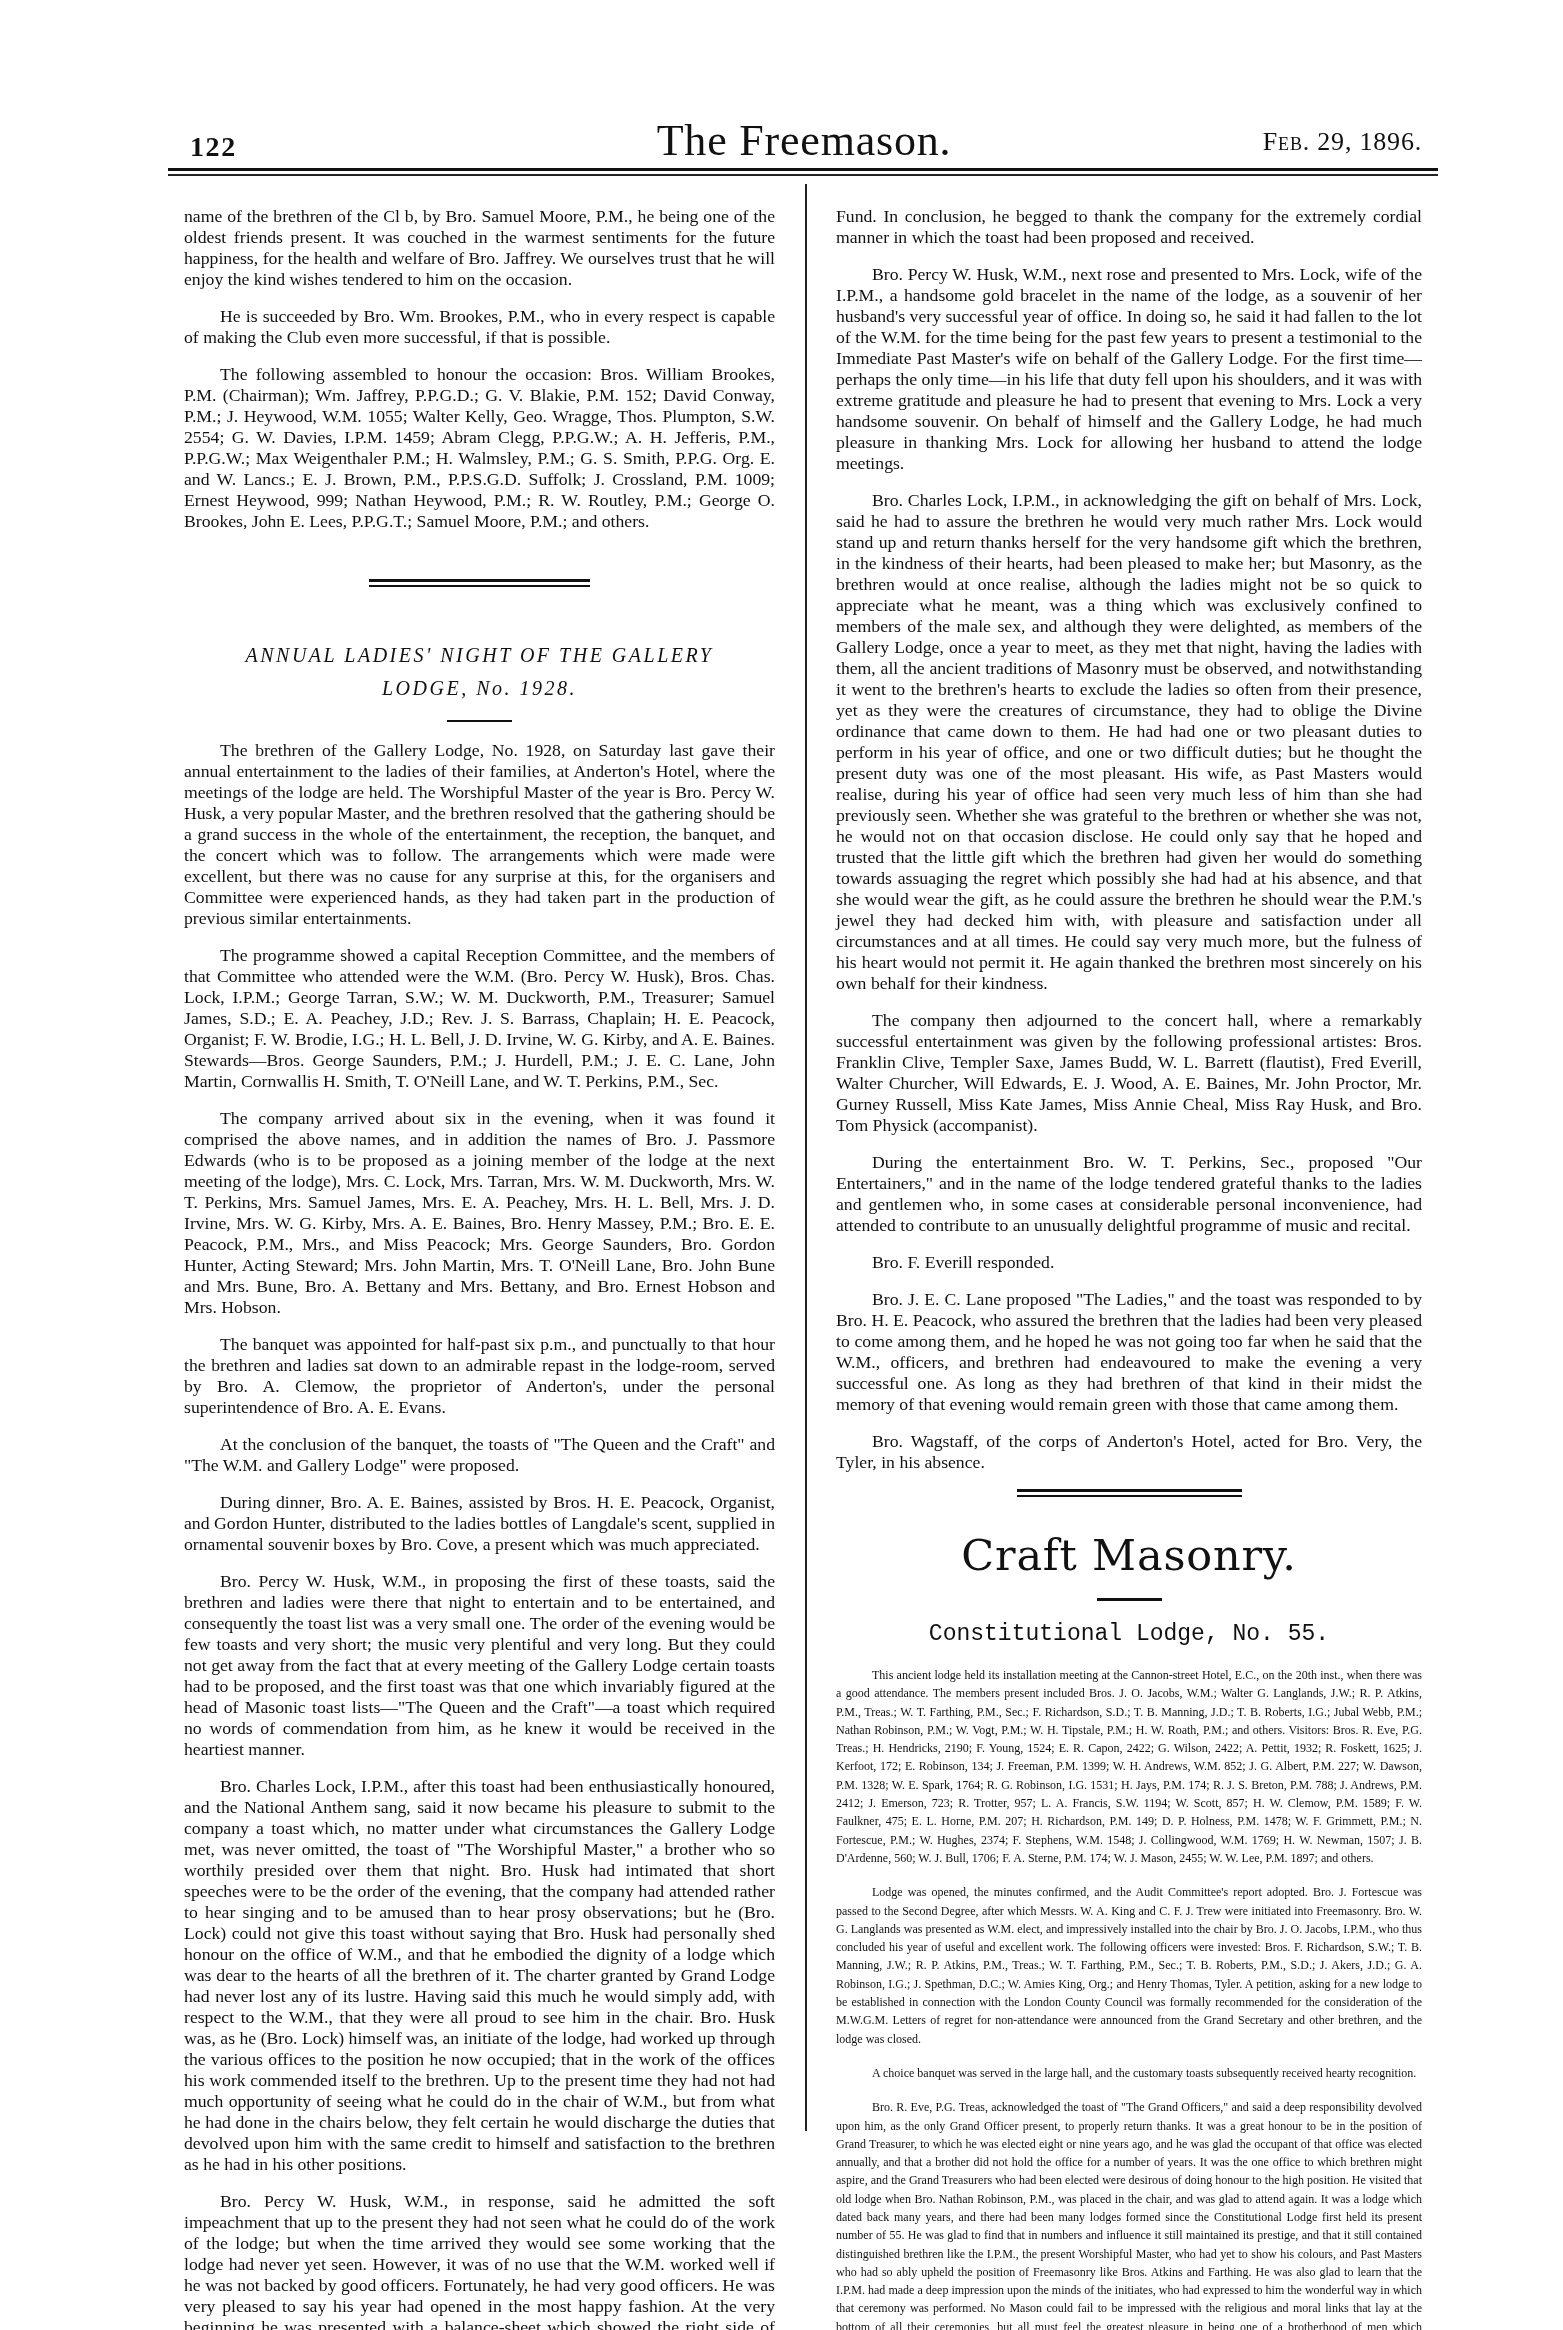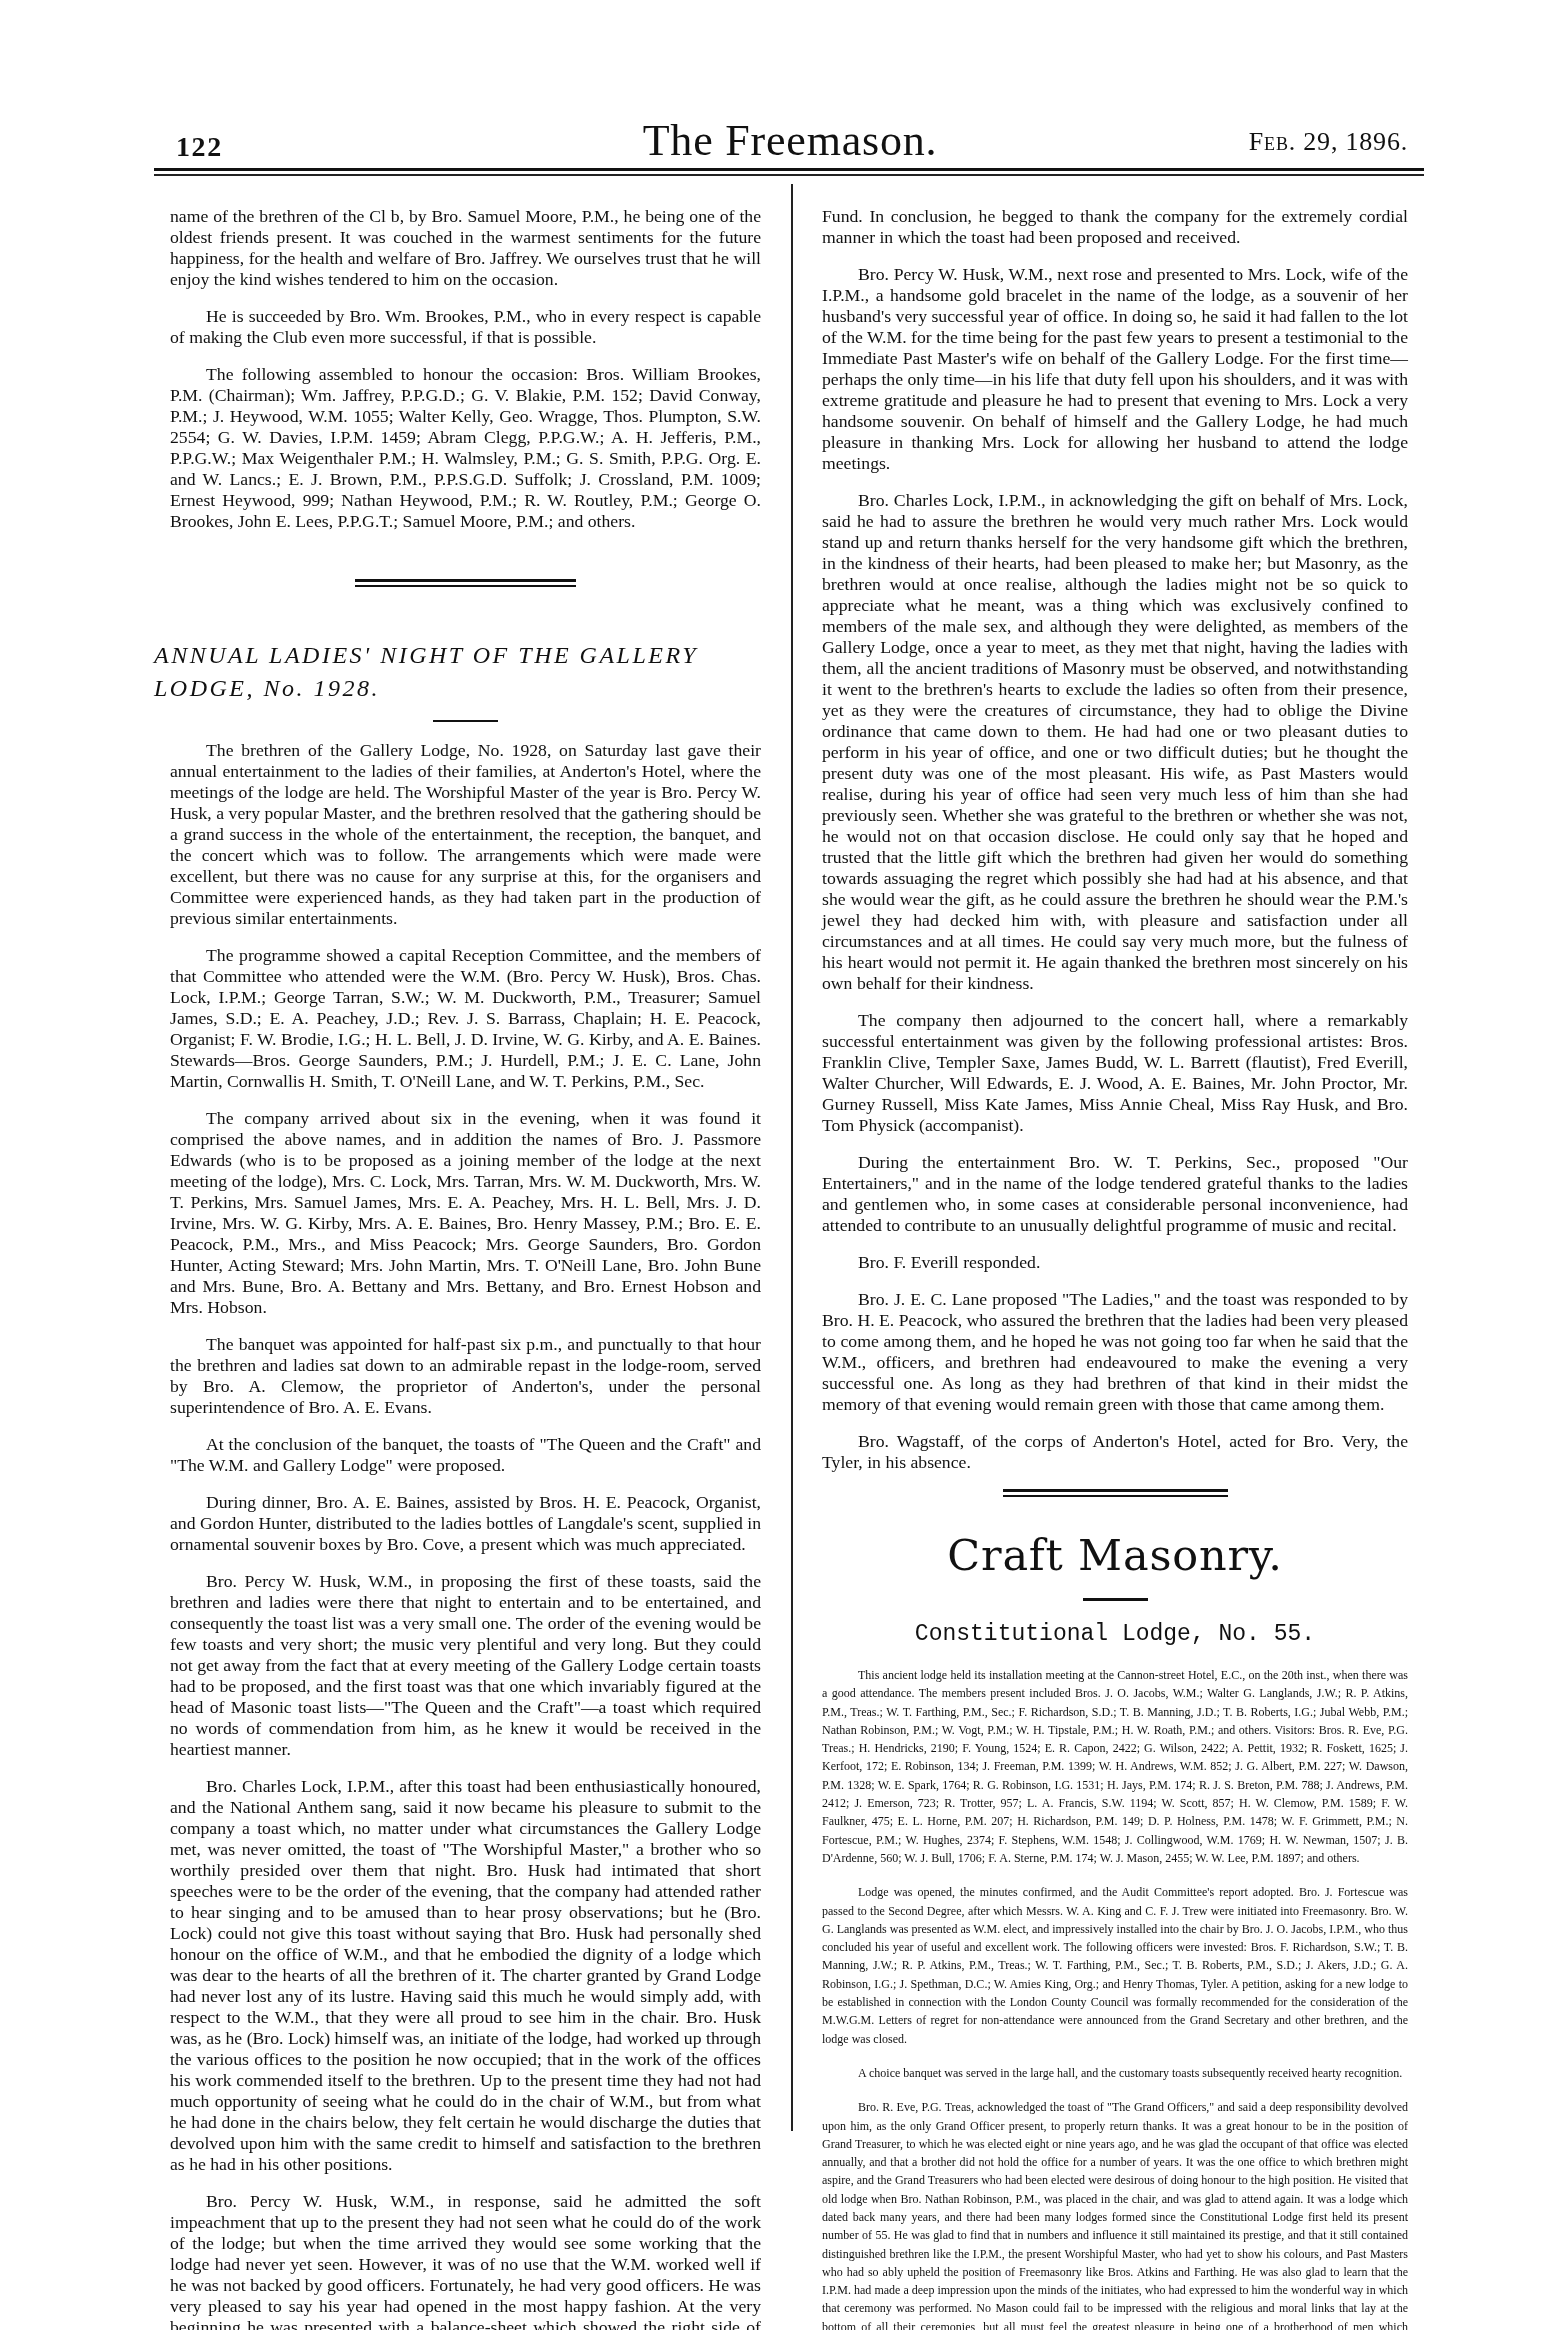--- a/index.html
+++ b/index.html
@@ -1,30 +1,30 @@
 <!DOCTYPE html>
 <html style="font-size:13px"><head>
 <meta charset="utf-8">
 <style>
   html, body { margin: 0; padding: 0; background: #ffffff; }
   body { width: 1564px; height: 2330px; position: relative; overflow: hidden; color: #111; font-family: "Liberation Serif", "DejaVu Serif", serif; }
-  .page { position: absolute; left: 154px; top: 0; width: 1272px; height: 1910px; }
+  .page { position: absolute; left: 168px; top: 0; width: 1272px; height: 1910px; }
   .masthead { position: absolute; left: 0; top: 115px; width: 1272px; height: 49px; }
   .pageno { position: absolute; left: 22px; top: 16.4px; font-size: 28px; font-weight: bold; letter-spacing: 1.6px; }
   .title { position: absolute; left: 0; right: 0; top: 0; text-align: center; font-size: 44px; letter-spacing: 0.8px; }
   .date { position: absolute; right: 18px; top: 11.5px; font-size: 26px; font-variant: small-caps; letter-spacing: 0.8px; }
   .rule-top { position: absolute; left: 0; top: 168px; width: 1270px; height: 2.5px; background: #111; }
   .rule-top2 { position: absolute; left: 0; top: 174px; width: 1270px; height: 1.6px; background: #222; }
   .col-sep { position: absolute; left: 637px; top: 184px; width: 1.6px; height: 1947px; background: #222; }
   .col { position: absolute; top: 190px; font-size: 17.7px; line-height: 21px; text-align: justify; }
   .col.left { left: 0; width: 623px; }
   .col.right { left: 652px; width: 618px; }
   .col p { margin: 16px; text-indent: 36px; hyphens: manual; }
   .col p.noindent { text-indent: 0; }
-  .article-head { text-align: left; font-style: italic; font-size: 24px; line-height: 33px; letter-spacing: 2.5px; margin: 52px 0 0 0; }
+  .article-head { text-align: center; font-style: italic; font-size: 20px; line-height: 33px; letter-spacing: 2.5px; margin: 52px 0 0 0; }
   .article-head .line2 { display: block; }
   .short-rule { width: 65px; height: 2.5px; background: #111; margin: 14.7px auto 18px auto; }
   .double-rule { width: 221px; margin: 47px auto 0 auto; }
   .double-rule div { height: 2.5px; background: #111; margin-bottom: 3.3px; }
   .double-rule.small { margin-top: 11.5px; width: 225px; }
   .gothic { text-align: center; font-family: "DejaVu Serif", serif; font-weight: normal; font-size: 43px; line-height: 57px; margin-top: 29.5px; letter-spacing: 0.8px; }
   .lodge-head { text-align: center; font-family: Liberation Mono, monospace; font-size: 23px; line-height: 31px; margin: 3.3px 0 4.9px 0; }
   .col.right .small-text { font-size: 12px; line-height: 18.3px; }
 </style>
 </head>

